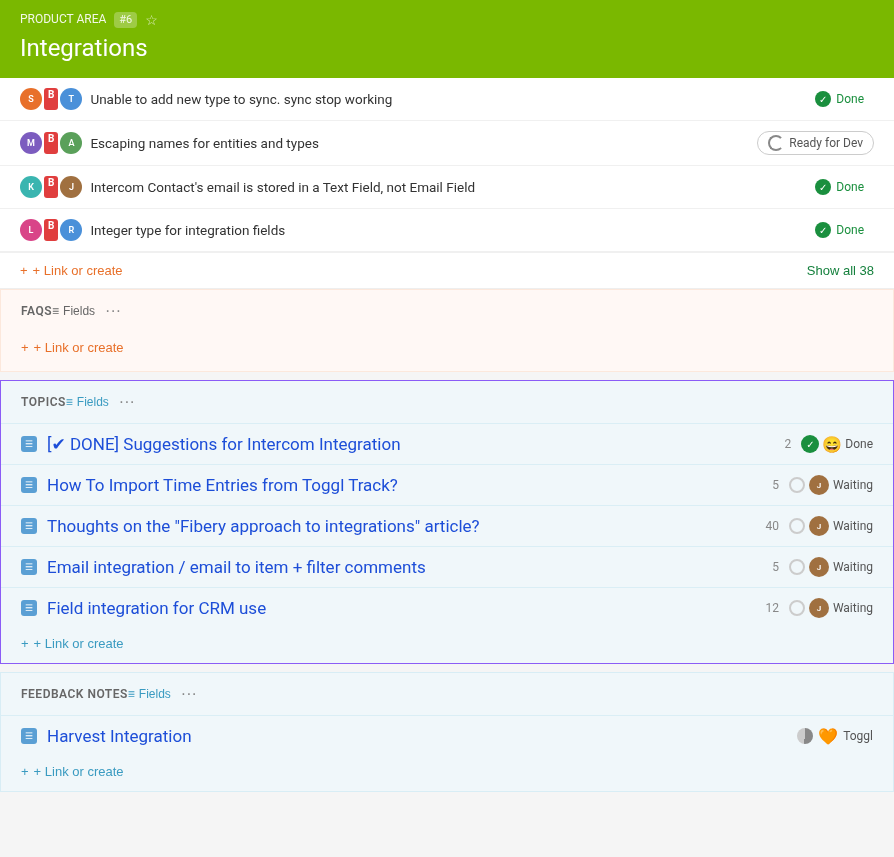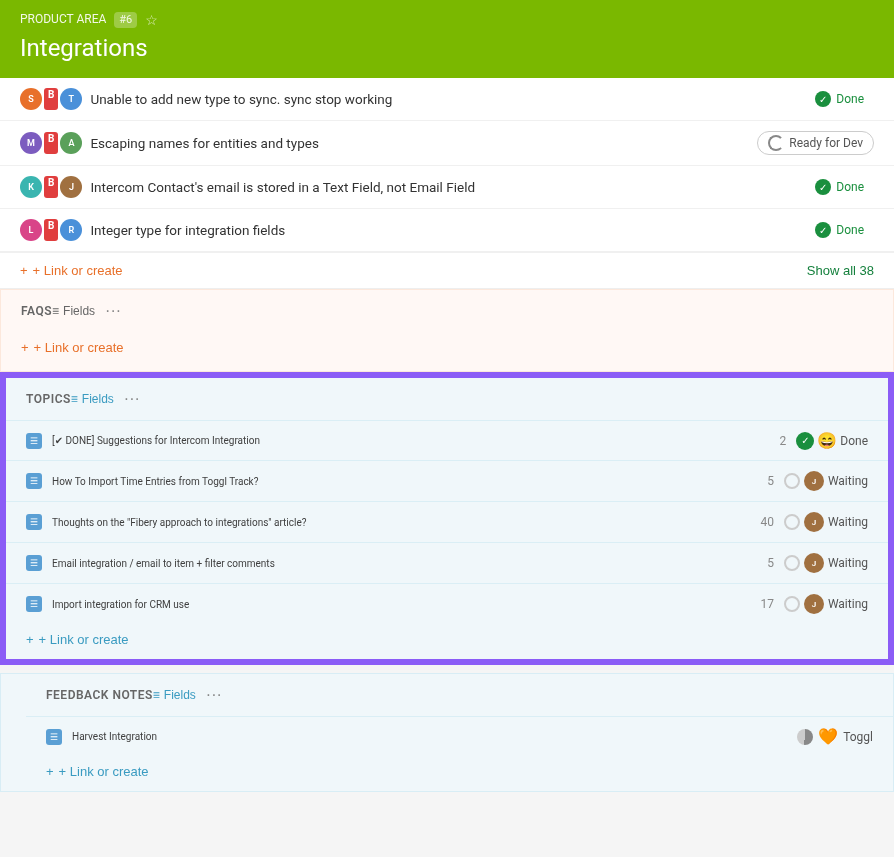--- a/index.html
+++ b/index.html
@@ -224,21 +224,22 @@
       border: none;
     }
 
     .faqs-link-row {
       padding: 8px 20px 16px;
     }
 
     
     .topics-section {
       background: #f0f7fa;
-      border: 6px solid #8b5cf6;
+      border: 1px solid #8b5cf6;
+      margin-top: 8px;
     }
 
     .topic-row {
       display: flex;
       align-items: center;
       padding: 10px 20px;
       border-top: 1px solid #daeef5;
       gap: 10px;
     }
 
@@ -250,22 +251,22 @@
       flex-shrink: 0;
       display: flex;
       align-items: center;
       justify-content: center;
       color: white;
       font-size: 9px;
     }
 
     .topic-title {
       flex: 1;
-      font-size: 10px;
-      color: #404040;
+      font-size: 17px;
+      color: #1d4ed8;
     }
 
     .topic-count {
       color: #888;
       font-size: 12px;
       min-width: 20px;
       text-align: right;
     }
 
     .topic-status {
@@ -321,21 +322,20 @@
 
     .emoji-face {
       font-size: 16px;
     }
 
     
     .feedback-section {
       background: #f0f7fa;
       border: 1px solid #d8edf5;
       margin-top: 8px;
-      padding-left: 25px;
     }
 
     .open-badge {
       display: flex;
       align-items: center;
       gap: 5px;
       font-size: 12px;
       color: #555;
     }
 
@@ -510,22 +510,22 @@
     <span class="topic-count">5</span>
     <div class="topic-status">
       <span class="status-circle-empty"></span>
       <div class="avatar-small" style="background:#a07040;">J</div>
       <span class="waiting-badge">Waiting</span>
     </div>
   </div>
 
   <div class="topic-row">
     <div class="topic-icon" style="background:#5a9fd4;">☰</div>
-    <div class="topic-title">Import integration for CRM use</div>
-    <span class="topic-count">17</span>
+    <div class="topic-title">Field integration for CRM use</div>
+    <span class="topic-count">12</span>
     <div class="topic-status">
       <span class="status-circle-empty"></span>
       <div class="avatar-small" style="background:#a07040;">J</div>
       <span class="waiting-badge">Waiting</span>
     </div>
   </div>
 
   <div class="topics-link-row">
     <button class="topics-link-btn">
       <span>+</span>

